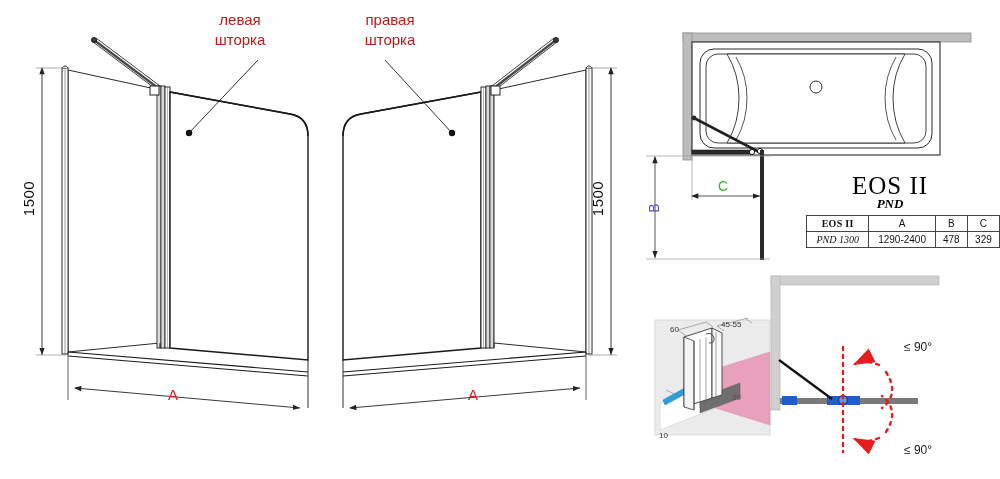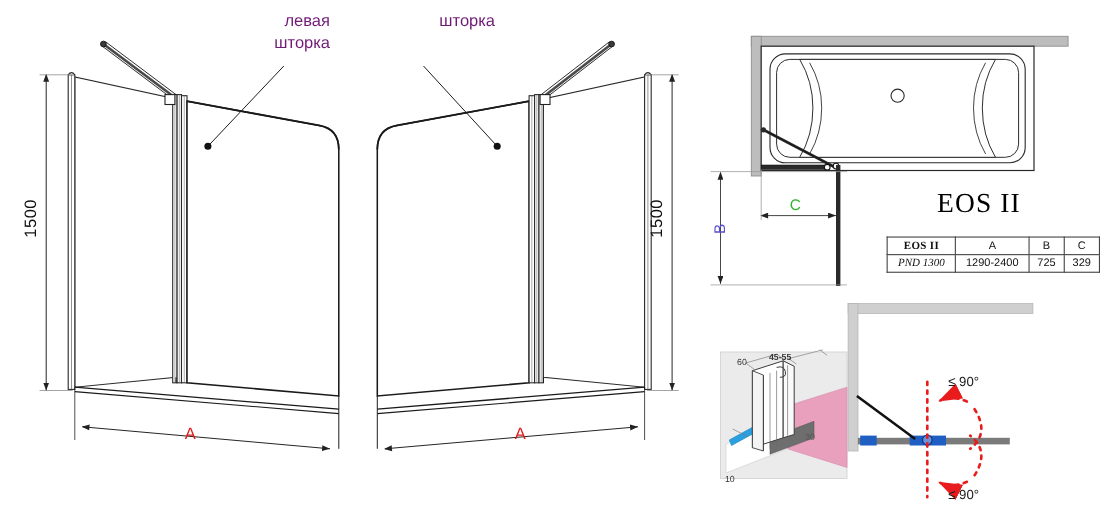--- a/index.html
+++ b/index.html
@@ -1,26 +1,26 @@
 <!DOCTYPE html>
 <html><head>
 <meta charset="utf-8">
 <style>
   html,body{margin:0;padding:0;background:#ffffff;}
   body{width:1000px;height:479px;position:relative;overflow:hidden;
        font-family:"Liberation Sans", sans-serif; color:#1a1a1a;}
   .stage{position:absolute;left:0;top:0;width:1000px;height:479px;}
   svg{position:absolute;left:0;top:0;}
   .lbl{position:absolute;white-space:nowrap;}
-  .ru-label{font-size:15px;color:#701a75;text-align:right;line-height:20px;}
+  .ru-label{font-size:15px;color:#b91c1c;text-align:center;line-height:20px;}
   .dim-1500{font-size:15px;color:#111;transform:rotate(-90deg);transform-origin:center center;letter-spacing:.5px;}
   .dim-A{font-size:15px;color:#e01b1b;}
   .dim-B{font-size:14px;color:#5a4fcf;transform:rotate(-90deg);transform-origin:center center;}
   .dim-C{font-size:14px;color:#2fb22f;}
-  .ang{font-size:12px;color:#1a1a1a;}
+  .ang{font-size:12px;color:#1a1a1a;margin-left:42px;}
   .logo-eos{font-family:"Liberation Serif", serif;font-size:25px;color:#000;letter-spacing:1px;}
   .logo-pnd{font-family:"Liberation Serif", serif;font-size:13px;font-weight:bold;font-style:italic;color:#000;}
   table.spec{position:absolute;border-collapse:collapse;font-size:10px;}
   table.spec td{border:1px solid #444;text-align:center;padding:2px 4px;font-size:10px;color:#111;background:#fff;}
   td.h-model{font-family:"Liberation Serif", serif;font-weight:bold;font-size:9px;letter-spacing:.3px;}
   td.h-a{color:#e01b1b;font-size:12px;}
   td.h-b{color:#2b6fd4;font-size:12px;}
   td.h-c{color:#2fb22f;font-size:12px;}
   td.r-model{font-family:"Liberation Serif", serif;font-weight:normal;font-style:italic;font-size:10px;}
   .inset-t{position:absolute;font-size:8px;color:#333;}
@@ -234,57 +234,59 @@
     </g>
 
   </svg>
 
   <div class="lbl ru-label" style="left:180px;top:10px;width:120px;">
     <div>левая</div>
     <div>шторка</div>
   </div>
 
   <div class="lbl ru-label" style="left:330px;top:10px;width:120px;">
+    <div>правая</div>
     <div>шторка</div>
   </div>
 
   <div class="lbl dim-1500" style="left:-2px;top:190px;width:60px;text-align:center;">1500</div>
 
   <div class="lbl dim-1500" style="left:567px;top:190px;width:60px;text-align:center;">1500</div>
 
   <div class="lbl dim-A" style="left:168px;top:386px;">A</div>
 
   <div class="lbl dim-A" style="left:468px;top:386px;">A</div>
 
   <div class="lbl dim-B" style="left:634px;top:200px;width:40px;text-align:center;">B</div>
 
   <div class="lbl dim-C" style="left:718px;top:178px;">C</div>
 
   <div class="lbl" style="left:790px;top:172px;width:200px;text-align:center;">
     <div class="logo-eos">EOS II</div>
+    <div class="logo-pnd" style="margin-top:-4px;">PND</div>
   </div>
 
   <table class="spec" style="left:806px;top:215px;">
     <tbody>
         <tr>
       <td class="h-model" style="width:58px;">EOS II</td>
       <td class="h-a" style="width:62px;">A</td>
       <td class="h-b" style="width:24px;">B</td>
       <td class="h-c" style="width:24px;">C</td>
     </tr>
     <tr>
       <td class="r-model">PND 1300</td>
       <td>1290-2400</td>
-      <td>725</td>
+      <td>478</td>
       <td>329</td>
     </tr>
   </tbody>
     </table>
 
   <div class="inset-t" style="left:670px;top:325px;">60</div>
-  <div class="inset-t" style="left:699px;top:320px;font-weight:bold;">45-55</div>
+  <div class="inset-t" style="left:721px;top:320px;">45-55</div>
   <div class="inset-t" style="left:659px;top:387px;margin-top:44px;">10</div>
   <div class="inset-t" style="left:732px;top:393px;color:#555;">30</div>
 
   <div class="lbl ang" style="left:862px;top:340px;">≤ 90°</div>
   <div class="lbl ang" style="left:862px;top:443px;">≤ 90°</div>
 
 </div>
 
 </body></html>

